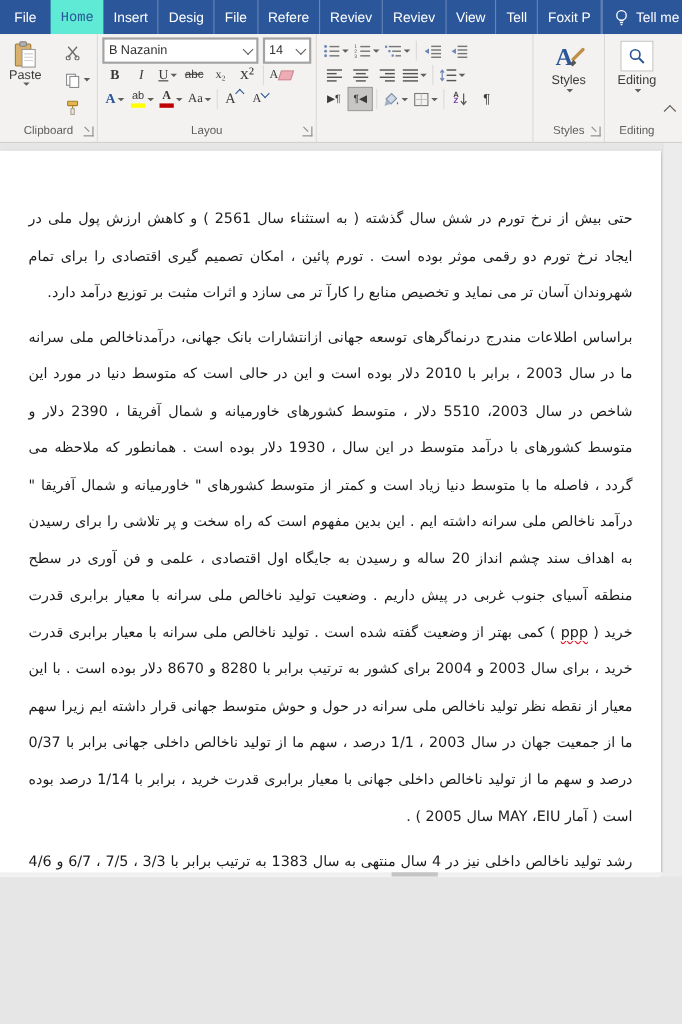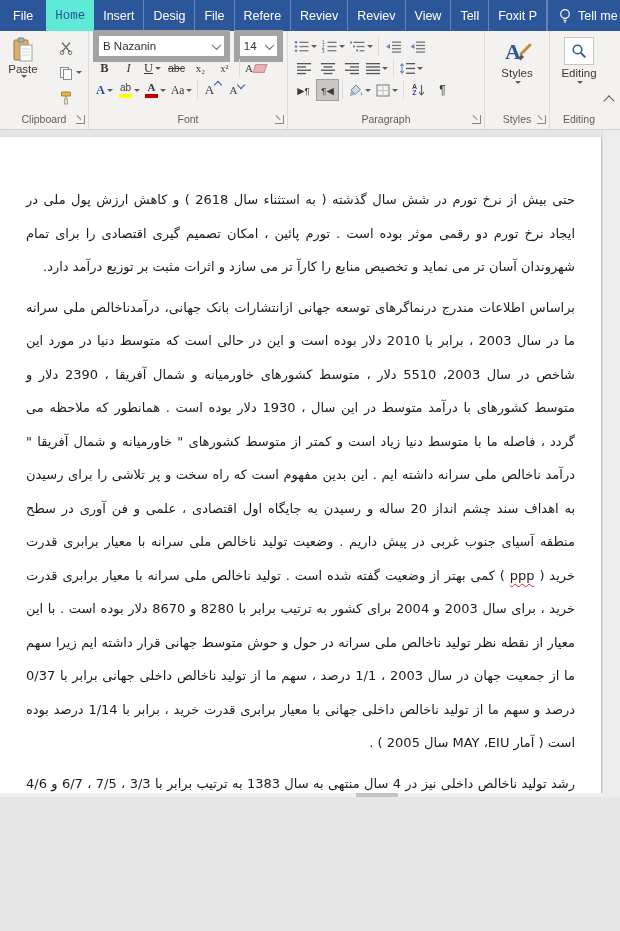--- a/index.html
+++ b/index.html
@@ -37,21 +37,21 @@
 
   
   .g-clipboard{width:88px;}
   .g-clipboard .rgroup-content{display:flex;gap:16px;}
   .paste-btn{width:40px;display:flex;flex-direction:column;align-items:center;font-size:11.5px;color:#3b3a39;padding-top:2px;}
   .clip-col{display:flex;flex-direction:column;gap:2px;padding-top:1px;}
   .smbtn{width:24px;height:21px;display:flex;align-items:center;justify-content:flex-start;gap:2px;border:1px solid transparent;}
 
   
   .g-font{width:198px;}
-  .combo{height:20px;background:#fff;border:6px solid #a3a3a3;display:flex;align-items:center;justify-content:space-between;padding:0 4px;font-size:11.5px;color:#323130;}
+  .combo{height:20px;background:#fff;border:2px solid #a3a3a3;display:flex;align-items:center;justify-content:space-between;padding:0 4px;font-size:11.5px;color:#323130;}
   .combo.name{width:136px;}
   .combo.size{width:34px;margin-left:3px;}
 
   
   .g-para{width:196px;}
 
   
   .g-styles{width:64px;}
   .g-edit{width:58px;border-right:none;}
   .bigbtn{display:flex;flex-direction:column;align-items:center;justify-content:flex-start;width:100%;padding-top:2px;font-size:11.5px;color:#3b3a39;}
@@ -168,21 +168,21 @@
               <span class="glyph" style="text-decoration:underline">U</span>
               <span class="dd"></span>
             </div>
           <div class="ib">
               <span style="font-size:10.5px;text-decoration:line-through">abc</span>
             </div>
           <div class="ib">
               <span class="glyph" style="font-size:11px">x₂</span>
             </div>
           <div class="ib">
-              <span class="glyph" style="font-size:10px">x²</span>
+              <span class="glyph" style="font-size:16px">x²</span>
             </div>
           <span class="vsep"></span>
           <div class="ib">
             <span class="glyph" style="font-size:11px">A</span>
             <i style="width:10px;height:7px;background:#eeacb4;border:1px solid #c98d96;transform:skewX(-18deg);display:inline-block"></i>
           </div>
         </div>
         <div class="rrow">
           <div class="ib">
               <span class="glyph" style="color:#2b579a;font-weight:bold">A</span>
@@ -211,21 +211,21 @@
               <span class="glyph" style="font-size:13px">A</span>
               <i class="caret up"></i>
             </div>
           <div class="ib">
               <span class="glyph" style="font-size:11px">A</span>
               <i class="caret down"></i>
             </div>
         </div>
       </div>
       <div class="rgroup-label">
-        <span>Font</span>
+        <span>Layou</span>
         <span class="launcher"></span>
       </div>
     </div>
 
     <div class="rgroup g-para">
       <div class="rgroup-content">
         <div class="rrow">
           <div class="ib">
             <svg width="15" height="13" viewBox="0 0 15 13">
                 <circle cx="2" cy="2.3" r="1.3" fill="#6a86b8"></circle>
@@ -354,24 +354,20 @@
                 <span style="color:#7030a0">Z</span>
               </span>
             <svg width="7" height="13" viewBox="0 0 7 13">
                 <path d="M3.5 1 v9 M1 8 L3.5 11 L6 8" stroke="#555" fill="none" stroke-width="1.1"></path>
               </svg>
           </div>
           <div class="ib">
               <span style="font-size:12px">¶</span>
             </div>
         </div>
-      </div>
-      <div class="rgroup-label">
-        <span>Paragraph</span>
-        <span class="launcher"></span>
       </div>
     </div>
 
     <div class="rgroup g-styles">
       <div class="rgroup-content">
         <div class="bigbtn">
           <svg width="32" height="28" viewBox="0 0 32 28">
               <text x="4" y="22" font-size="22" font-weight="bold" fill="#2b579a" font-family="Liberation Serif, serif">A</text>
               <path d="M20 17 L29 8" stroke="#c09048" stroke-width="3" stroke-linecap="round"></path>
               <path d="M17 21 l3.5 -3.5 2.5 2.5 -3.5 3.5 z" fill="#555"></path>
@@ -402,21 +398,21 @@
       <div class="rgroup-label">
         <span>Editing</span>
       </div>
     </div>
 
     <span class="collapse-chev"></span>
   </div>
 
   <div class="docarea">
     <div class="page" lang="fa">
-      <p class="body-p">حتی بیش از نرخ تورم در شش سال گذشته ( به استثناء سال 2618 ) و کاهش ارزش پول ملی در ایجاد نرخ تورم دو رقمی موثر بوده است . تورم پائین ، امکان تصمیم گیری اقتصادی را برای تمام شهروندان آسان تر می نماید و تخصیص منابع را کارآ تر می سازد و اثرات مثبت بر توزیع درآمد دارد.</p>
+      <p class="body-p">حتی بیش از نرخ تورم در شش سال گذشته ( به استثناء سال 2561 ) و کاهش ارزش پول ملی در ایجاد نرخ تورم دو رقمی موثر بوده است . تورم پائین ، امکان تصمیم گیری اقتصادی را برای تمام شهروندان آسان تر می نماید و تخصیص منابع را کارآ تر می سازد و اثرات مثبت بر توزیع درآمد دارد.</p>
       <p class="body-p"><span>براساس اطلاعات مندرج درنماگرهای توسعه جهانی ازانتشارات بانک جهانی، درآمدناخالص ملی سرانه ما در سال 2003 ، برابر با 2010 دلار بوده است و این در حالی است که متوسط دنیا در مورد این شاخص در سال 2003، 5510 دلار ، متوسط کشورهای خاورمیانه و شمال آفریقا ، 2390 دلار و متوسط کشورهای با درآمد متوسط در این سال ، 1930 دلار بوده است . همانطور که ملاحظه می گردد ، فاصله ما با متوسط دنیا زیاد است و کمتر از متوسط کشورهای " خاورمیانه و شمال آفریقا " درآمد ناخالص ملی سرانه داشته ایم . این بدین مفهوم است که راه سخت و پر تلاشی را برای رسیدن به اهداف سند چشم انداز 20 ساله و رسیدن به جایگاه اول اقتصادی ، علمی و فن آوری در سطح منطقه آسیای جنوب غربی در پیش داریم . وضعیت تولید ناخالص ملی سرانه با معیار برابری قدرت خرید ( </span><span class="spell-error">ppp</span><span> ) کمی بهتر از وضعیت گفته شده است . تولید ناخالص ملی سرانه با معیار برابری قدرت خرید ، برای سال 2003 و 2004 برای کشور به ترتیب برابر با 8280 و 8670 دلار بوده است . با این معیار از نقطه نظر تولید ناخالص ملی سرانه در حول و حوش متوسط جهانی قرار داشته ایم زیرا سهم ما از جمعیت جهان در سال 2003 ، 1/1 درصد ، سهم ما از تولید ناخالص داخلی جهانی برابر با 0/37 درصد و سهم ما از تولید ناخالص داخلی جهانی با معیار برابری قدرت خرید ، برابر با 1/14 درصد بوده است ( آمار MAY ،EIU سال 2005 ) .</span></p>
       <p class="body-p">رشد تولید ناخالص داخلی نیز در 4 سال منتهی به سال 1383 به ترتیب برابر با 3/3 ، 7/5 ، 6/7 و 4/6 درصد بوده است که از میانگین هندسی در حدود 5/3 درصد در طول 4 سال برخوردار بوده است . این در حالی است که رشد تولید ناخالص داخلی جهانی در سال 2003 ، 2/8 درصد ، رشد تولید ناخالص داخلی کشورهای با درآمد متوسط ، 4/9 درصد ، رشد تولید ناخالص داخلی کشورهای خاورمیانه وشمال افریقا ، 5/7 درصد ، رشد کشورهای</p>
     </div>
     <div class="vscrollbar"></div>
     <div class="hscrollbar">
       <div class="hthumb"></div>
     </div>
   </div>
 
 </div>

